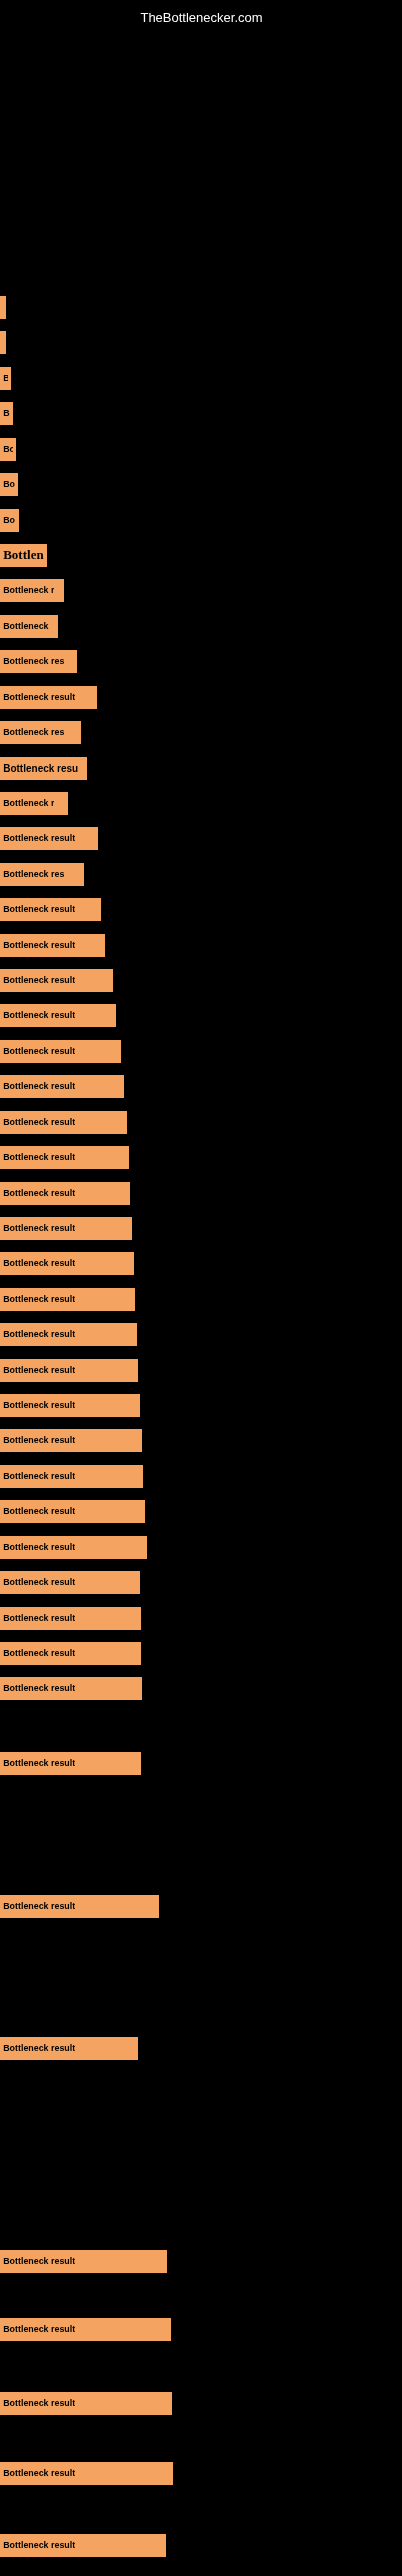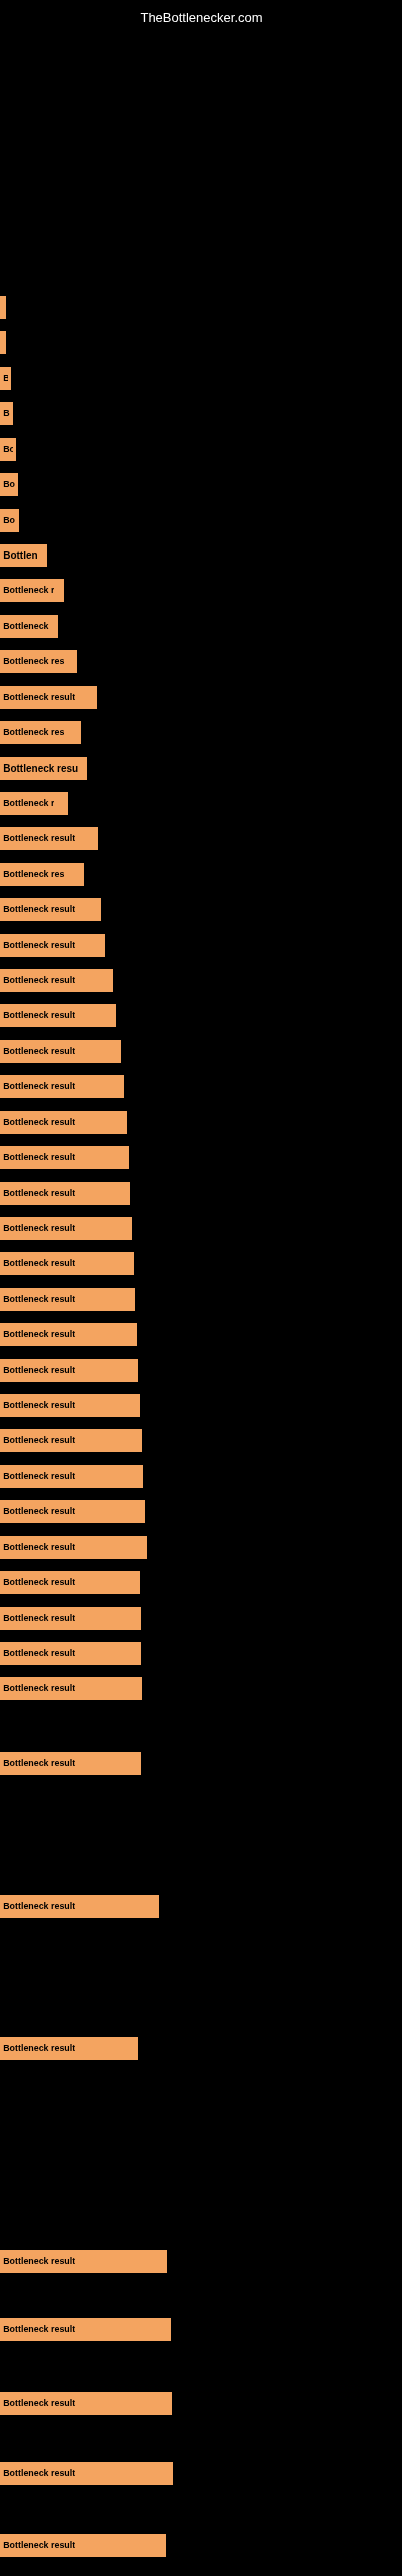--- a/index.html
+++ b/index.html
@@ -51,21 +51,21 @@
     <div style="position: absolute; left: 0px; top: 406px; width: 16px; height: 22.5px; background-color: rgb(244, 164, 96); display: flex; align-items: center; padding: 0px 3.2px;">
       <span style="font-size: 8.9px; font-weight: bold; color: rgb(0, 0, 0); white-space: nowrap; overflow: hidden;">Bo</span>
     </div>
     <div style="position: absolute; left: 0px; top: 441px; width: 17.7px; height: 22.5px; background-color: rgb(244, 164, 96); display: flex; align-items: center; padding: 0px 3.2px;">
       <span style="font-size: 8.9px; font-weight: bold; color: rgb(0, 0, 0); white-space: nowrap; overflow: hidden;">Bo</span>
     </div>
     <div style="position: absolute; left: 0px; top: 477px; width: 19.3px; height: 22.5px; background-color: rgb(244, 164, 96); display: flex; align-items: center; padding: 0px 3.2px;">
       <span style="font-size: 8.9px; font-weight: bold; color: rgb(0, 0, 0); white-space: nowrap; overflow: hidden;">Bo</span>
     </div>
     <div style="position: absolute; left: 0px; top: 512px; width: 47px; height: 22.5px; background-color: rgb(244, 164, 96); display: flex; align-items: center; padding: 0px 3.2px;">
-      <span style="font-size: 10px; font-weight: bold; color: rgb(0, 0, 0); white-space: nowrap; overflow: hidden;">Bottlen</span>
+      <span style="font-size: 13px; font-weight: bold; color: rgb(0, 0, 0); white-space: nowrap; overflow: hidden; font-family: Liberation Serif, serif;">Bottlen</span>
     </div>
     <div style="position: absolute; left: 0px; top: 547px; width: 64px; height: 22.5px; background-color: rgb(244, 164, 96); display: flex; align-items: center; padding: 0px 3.2px;">
       <span style="font-size: 8.9px; font-weight: bold; color: rgb(0, 0, 0); white-space: nowrap; overflow: hidden;">Bottleneck r</span>
     </div>
     <div style="position: absolute; left: 0px; top: 583px; width: 58px; height: 22.5px; background-color: rgb(244, 164, 96); display: flex; align-items: center; padding: 0px 3.2px;">
       <span style="font-size: 8.9px; font-weight: bold; color: rgb(0, 0, 0); white-space: nowrap; overflow: hidden;">Bottleneck</span>
     </div>
     <div style="position: absolute; left: 0px; top: 618px; width: 77px; height: 22.5px; background-color: rgb(244, 164, 96); display: flex; align-items: center; padding: 0px 3.2px;">
       <span style="font-size: 8.9px; font-weight: bold; color: rgb(0, 0, 0); white-space: nowrap; overflow: hidden;">Bottleneck res</span>
     </div>

